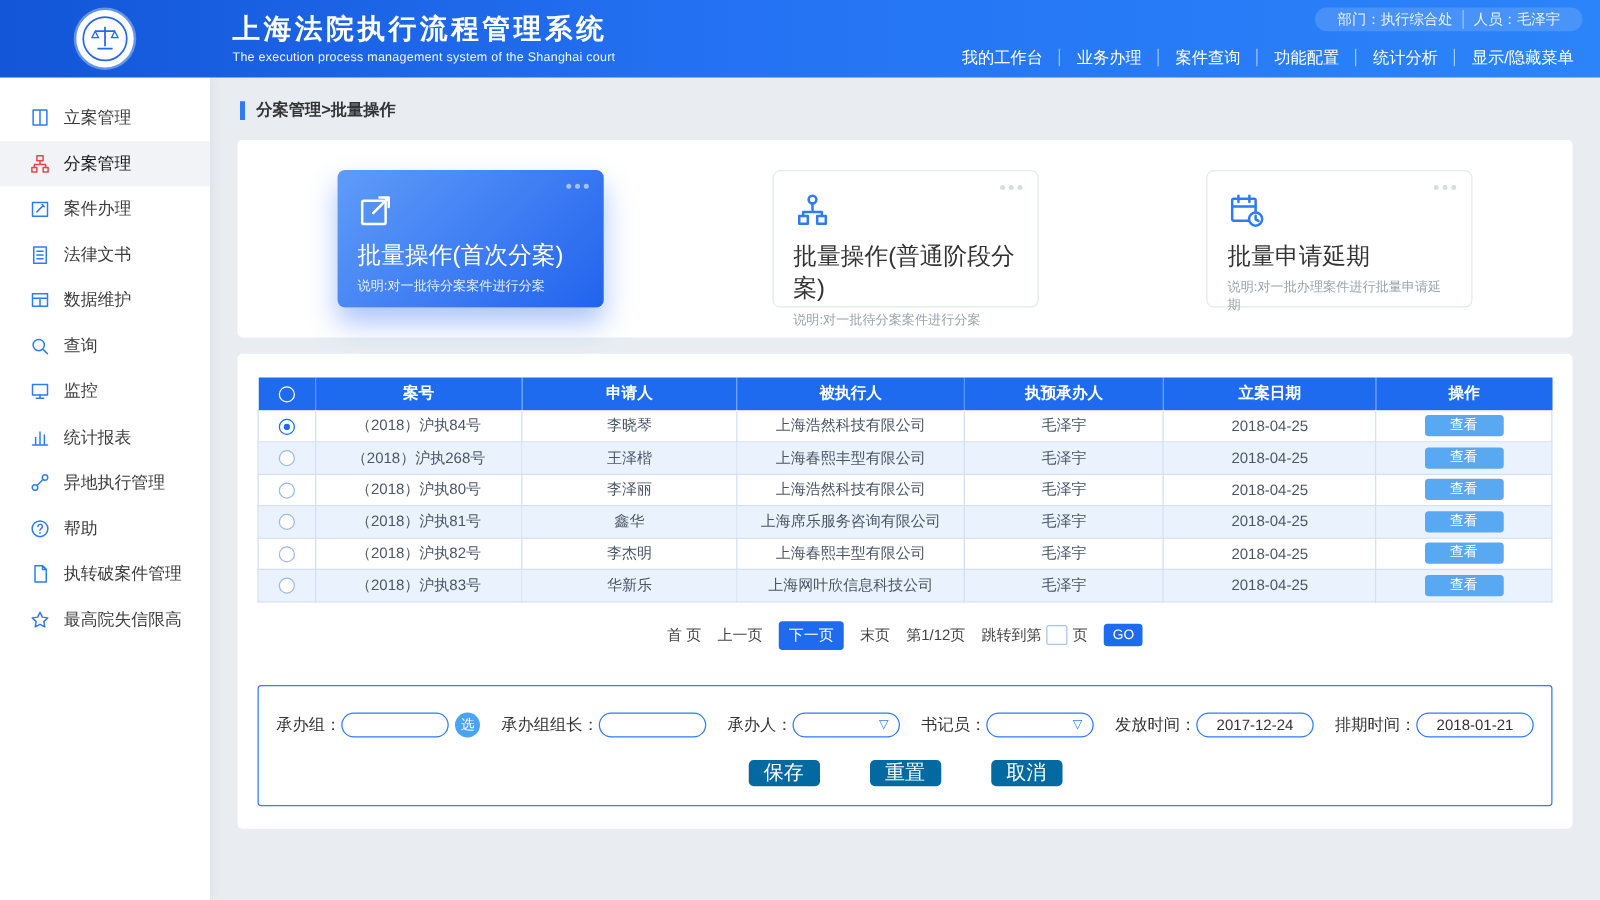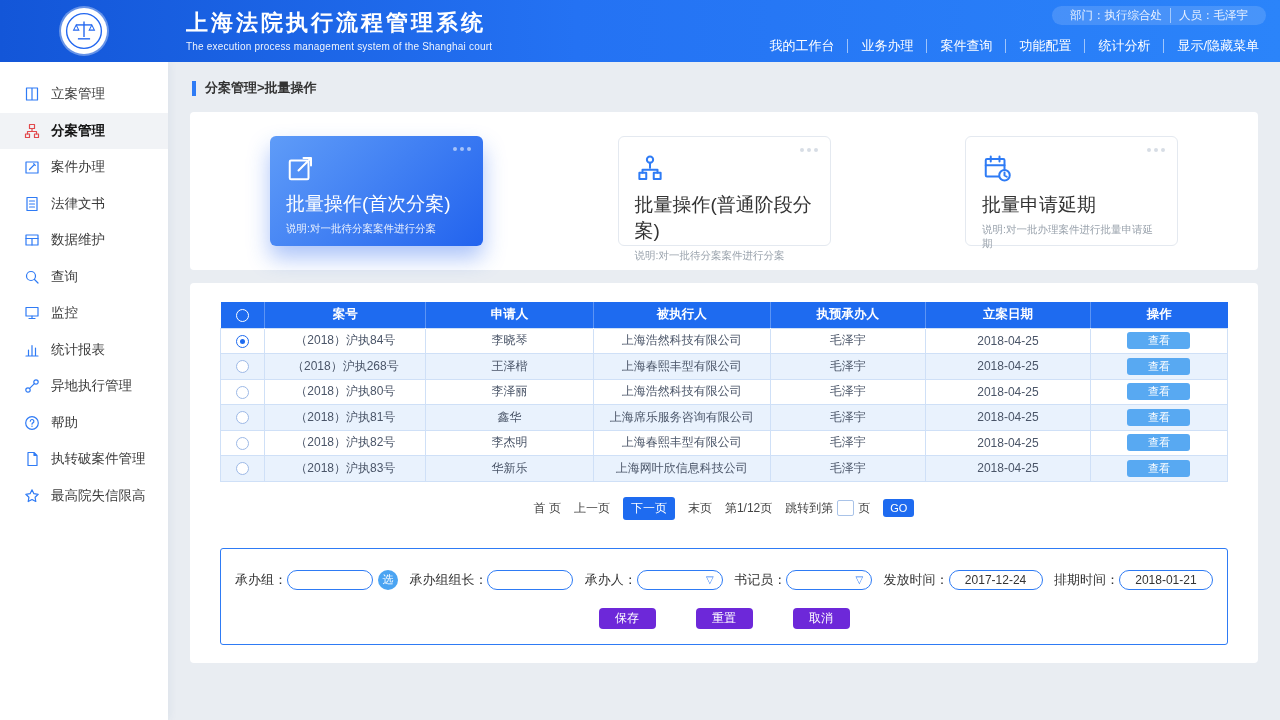--- a/index.html
+++ b/index.html
@@ -21,21 +21,21 @@
   .nav{position:absolute;right:8px;bottom:9px;display:flex;font-size:13px;font-weight:normal}
   .nav-item{padding:0 13px;border-left:1px solid rgba(255,255,255,.55);cursor:pointer;line-height:14px}
   .nav-item:first-child{border-left:none}
 
   
   .sidebar{position:absolute;left:0;top:62px;width:168px;height:658px;background:#fff;
     box-shadow:2px 0 8px rgba(30,60,120,.06);padding-top:14px;z-index:10}
   .side-item{display:flex;align-items:center;gap:11px;height:36.5px;padding-left:24px;
     font-size:13.5px;color:#3c3c3c;cursor:pointer}
   .side-item .s-icon{width:16px;height:16px;color:#2f7bf5;display:flex;flex-shrink:0}
-  .side-item.active{background:#f1f3f6;font-weight:bold;color:#141414}
+  .side-item.active{background:#f1f3f6;font-weight:normal;color:#141414}
   .side-item.active .s-icon{color:#e2494c}
 
   
   .main{position:absolute;left:168px;top:62px;width:1112px;height:658px}
   .breadcrumb{display:flex;align-items:center;gap:9px;margin:17px 0 0 24px;font-size:13px;color:#333;font-weight:bold}
   .crumb-bar{width:4px;height:15px;background:#2e7bf5}
 
   .cards-panel{margin:15px 22px 0;background:#fff;border-radius:4px;height:158px;
     display:flex;align-items:center;justify-content:space-between;padding:0 80px}
   .action-card{width:213px;height:110px;border-radius:6px;position:relative;padding:13px 16px;cursor:pointer}
@@ -45,21 +45,21 @@
     box-shadow:0 12px 22px rgba(38,99,238,.38);color:#fff}
   .action-card.primary .dots i{background:rgba(255,255,255,.55)}
   .action-card.plain{background:#fff;border:1px solid #e4e9f0}
   .card-icon{height:34px;display:flex;align-items:flex-end}
   .card-title{font-size:19px;font-weight:normal;margin-top:8px}
   .action-card.plain .card-title{color:#333}
   .card-desc{font-size:10.5px;margin-top:5px;opacity:.88}
   .action-card.plain .card-desc{color:#9aa3ad;opacity:1}
 
   
-  .table-panel{margin:13px 22px 0;background:#fff;border-radius:4px;padding:19px 30px 18px}
+  .table-panel{margin:13px 22px 0;background:#fff;border-radius:4px;padding:19px 16px 18px}
   table{width:100%;border-collapse:collapse;font-size:12px;table-layout:fixed}
   thead th{background:#1e6bf0;color:#fff;height:26px;font-size:12.5px;font-weight:bold;
     border-right:1px solid rgba(255,255,255,.28)}
   thead th:last-child{border-right:none}
   tbody td{height:25.5px;text-align:center;color:#4a5568;border:1px solid #cfe0f7;background:#fff;
     overflow:hidden;white-space:nowrap}
   tbody tr:nth-child(even) td{background:#e9f2fd}
   .radio{width:13px;height:13px;border:1px solid #9db9e6;border-radius:50%;display:inline-block;
     background:#fff;position:relative;vertical-align:middle;cursor:pointer}
   .radio.checked{border-color:#1e6bf0}
@@ -83,21 +83,21 @@
   .pill-input{width:86px;height:20px;border:1.5px solid #2e7bf5;border-radius:11px;background:#fff;outline:none;
     padding:0 8px;font-size:12px;color:#333}
   .sel-btn{width:20px;height:20px;border-radius:50%;background:#4ba4f2;color:#fff;font-size:11px;
     display:flex;align-items:center;justify-content:center;margin-left:5px;cursor:pointer}
   .pill-select{width:86px;height:20px;border:1.5px solid #2e7bf5;border-radius:11px;display:flex;
     align-items:center;justify-content:flex-end;padding-right:8px;cursor:pointer;background:#fff}
   .pill-select::after{content:"▽";font-size:10px;color:#2e7bf5;line-height:1}
   .pill-date{min-width:94px;height:20px;border:1.5px solid #2e7bf5;border-radius:11px;display:flex;
     align-items:center;justify-content:center;font-size:12px;color:#333;background:#fff;padding:0 8px}
   .form-btns{display:flex;justify-content:center;gap:40px;margin-top:18px}
-  .form-btn{width:57px;height:21px;border-radius:4px;background:#6d28d9;color:#fff;font-size:12px;
+  .form-btn{width:57px;height:21px;border-radius:4px;background:#0369a1;color:#fff;font-size:16px;
     display:flex;align-items:center;justify-content:center;cursor:pointer}
 
   svg.ic{stroke:currentColor;fill:none;stroke-width:1.2;stroke-linecap:round;stroke-linejoin:round;width:16px;height:16px}
 </style>
 </head>
 <body>
 
 <div class="header">
   <div class="logo-wrap">
     <div class="emblem">

